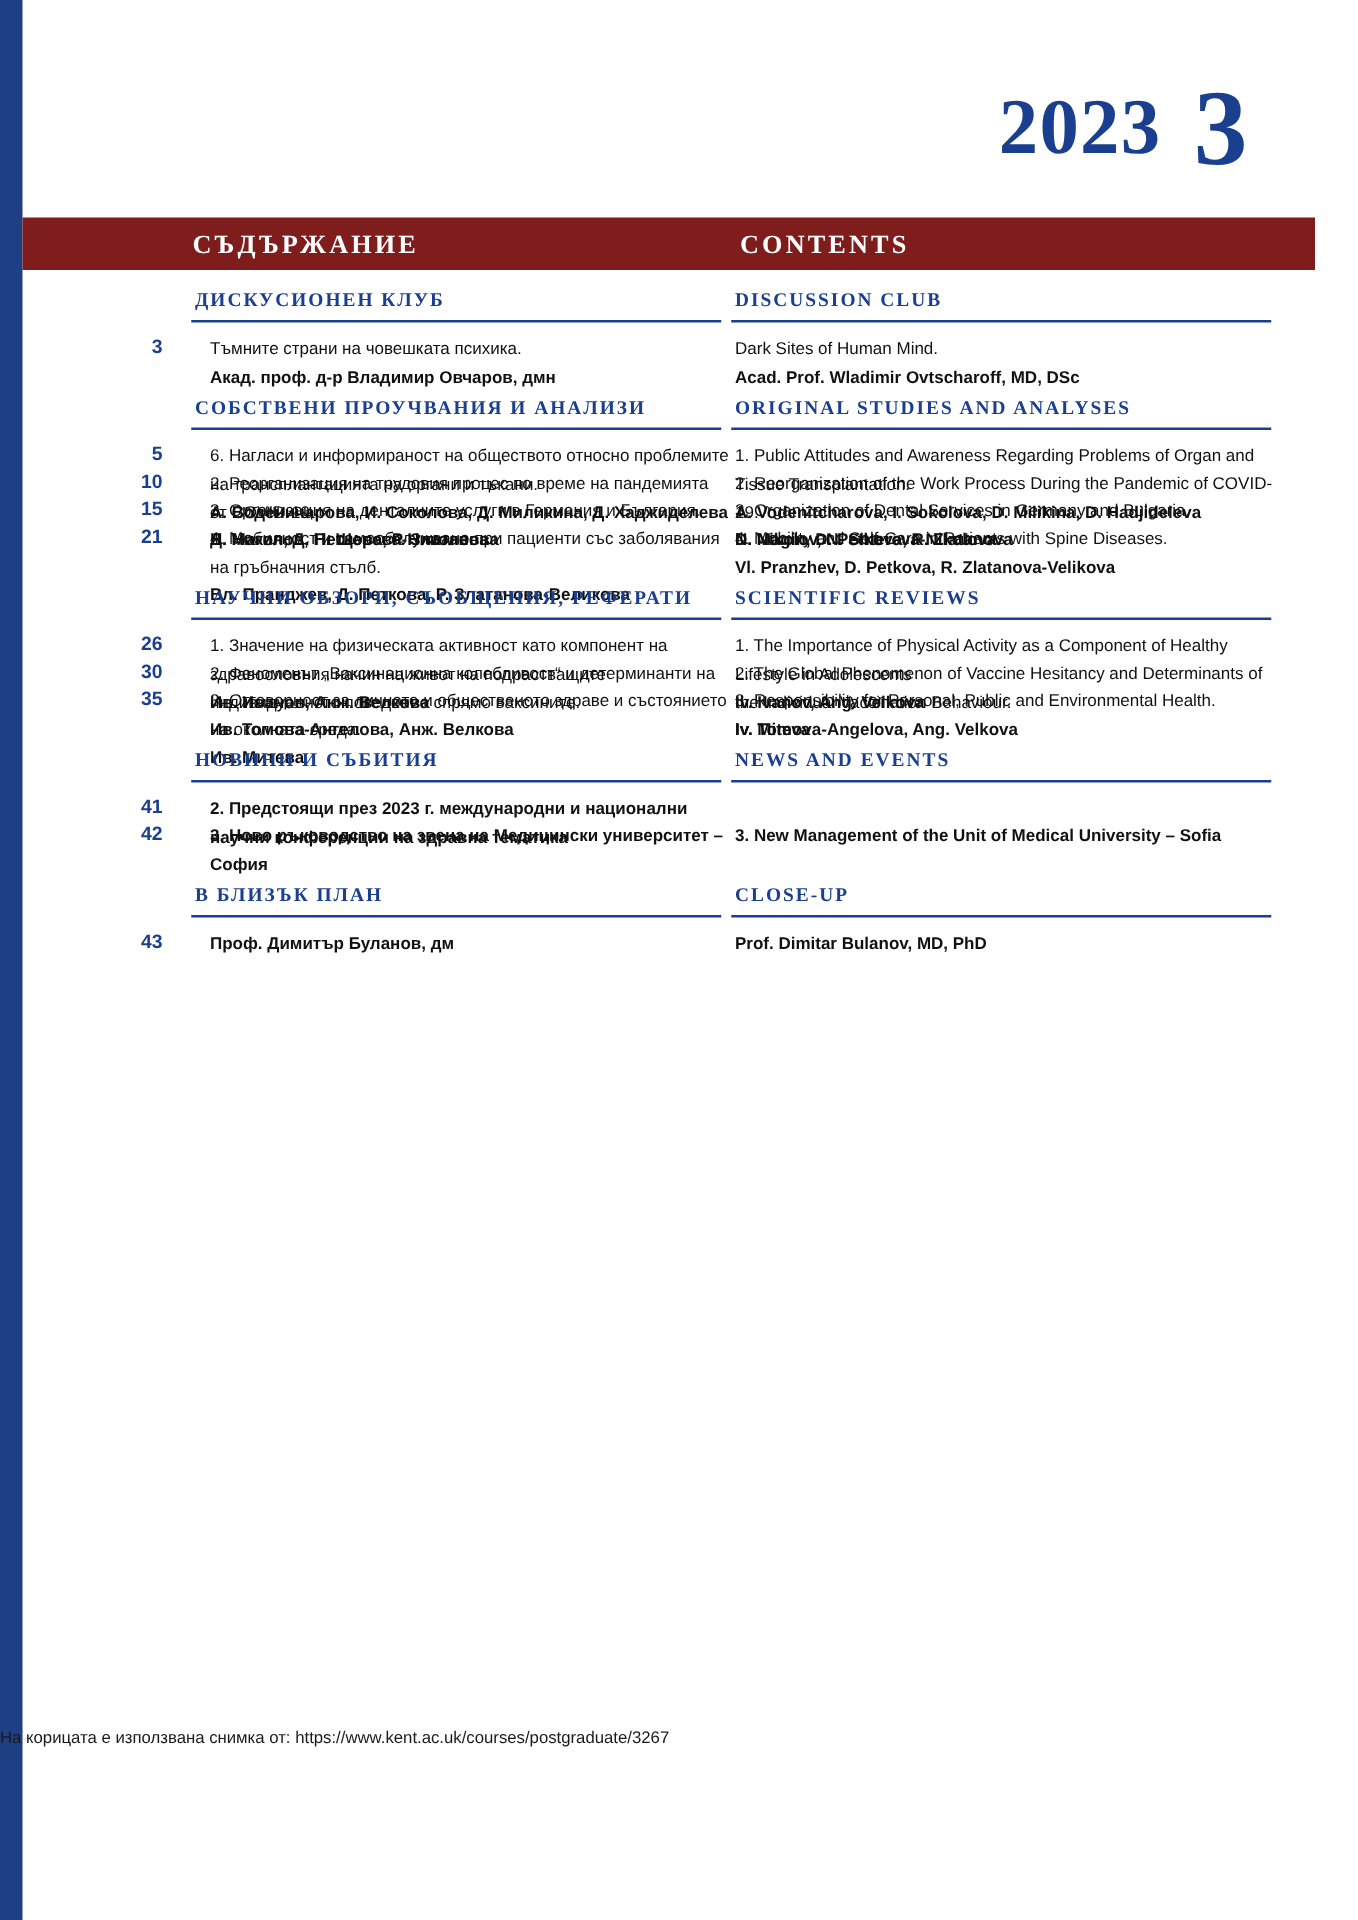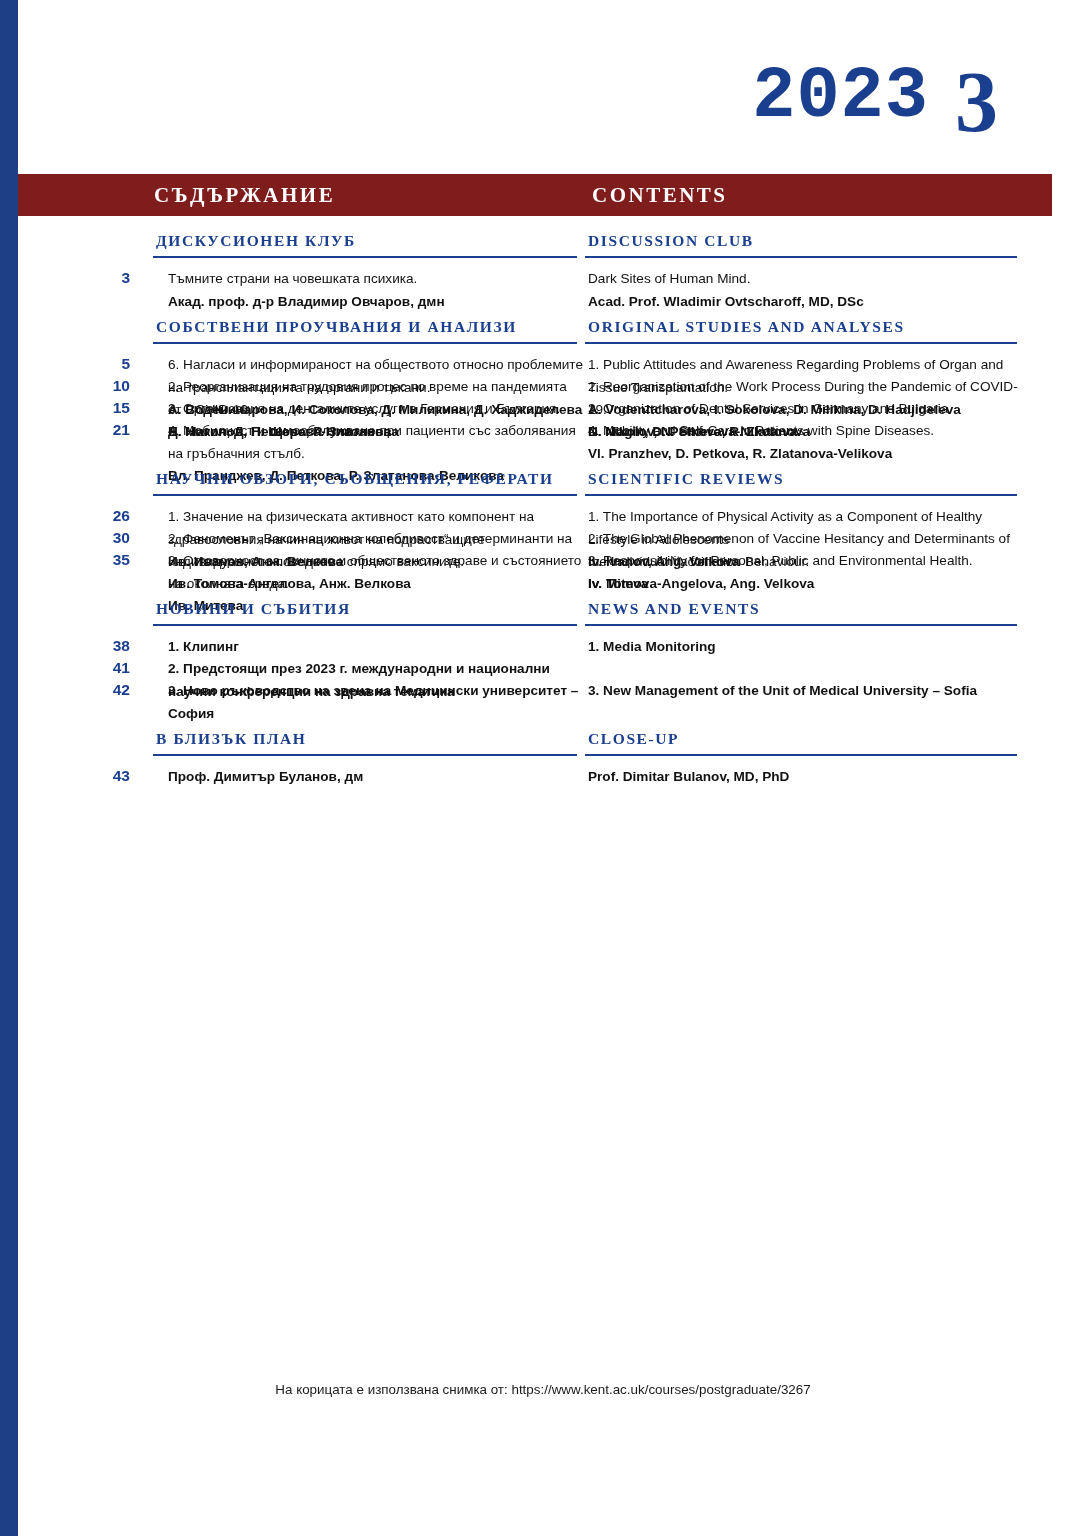--- a/index.html
+++ b/index.html
@@ -34,22 +34,22 @@
   .year-block {
     position: absolute;
     right: 88px;
     top: 60px;
     display: flex;
     align-items: flex-end;
     gap: 26px;
     color: #1b3f8f;
   }
   .year {
-    font-family: Liberation Mono, monospace;
-    font-size: 72px;
+    font-family: Liberation Serif, serif;
+    font-size: 63px;
     font-weight: bold;
     letter-spacing: 1px;
     line-height: 1;
   }
   .issue {
     font-family: "Liberation Serif", serif;
     font-size: 86px;
     font-weight: bold;
     line-height: 0.85;
     position: relative;
@@ -143,21 +143,21 @@
   .ttl { font-weight: normal; }
   .auth { font-weight: bold; }
   .spacer-sm { height: 14px; }
   .spacer-md { height: 28px; }
 
   .footer-note {
     position: absolute;
     left: 0;
     top: 1382px;
     width: 1086px;
-    text-align: center;
+    text-align: left;
     font-size: 13.4px;
     color: #1a1a1a;
   }
 </style>
 </head>
 <body>
 
 <div class="page">
 
   <div class="left-strip"></div>
@@ -291,29 +291,20 @@
         <div class="spacer-md"></div>
       </div>
       <div class="section">
         <div class="section-head">
           <div class="sh-text bg">НОВИНИ И СЪБИТИЯ</div>
           <div class="sh-text en">NEWS AND EVENTS</div>
           <div class="rule r1"></div>
           <div class="rule r2"></div>
         </div>
         <div class="entry" style="height: 0px;">
-          <div class="page-no">38</div>
-          <div class="col bg">
-            <div class="auth">1. Клипинг</div>
-          </div>
-          <div class="col en">
-            <div class="auth">1. Media Monitoring</div>
-          </div>
-        </div>
-        <div class="entry" style="height: 0px;">
           <div class="page-no">41</div>
           <div class="col bg">
             <div class="auth">2. Предстоящи през 2023 г. международни и национални научни конференции на здравна тематика</div>
           </div>
         </div>
         <div class="entry" style="height: 0px;">
           <div class="page-no">42</div>
           <div class="col bg">
             <div class="auth">3. Ново ръководство на звена на Медицински университет – София</div>
           </div>

